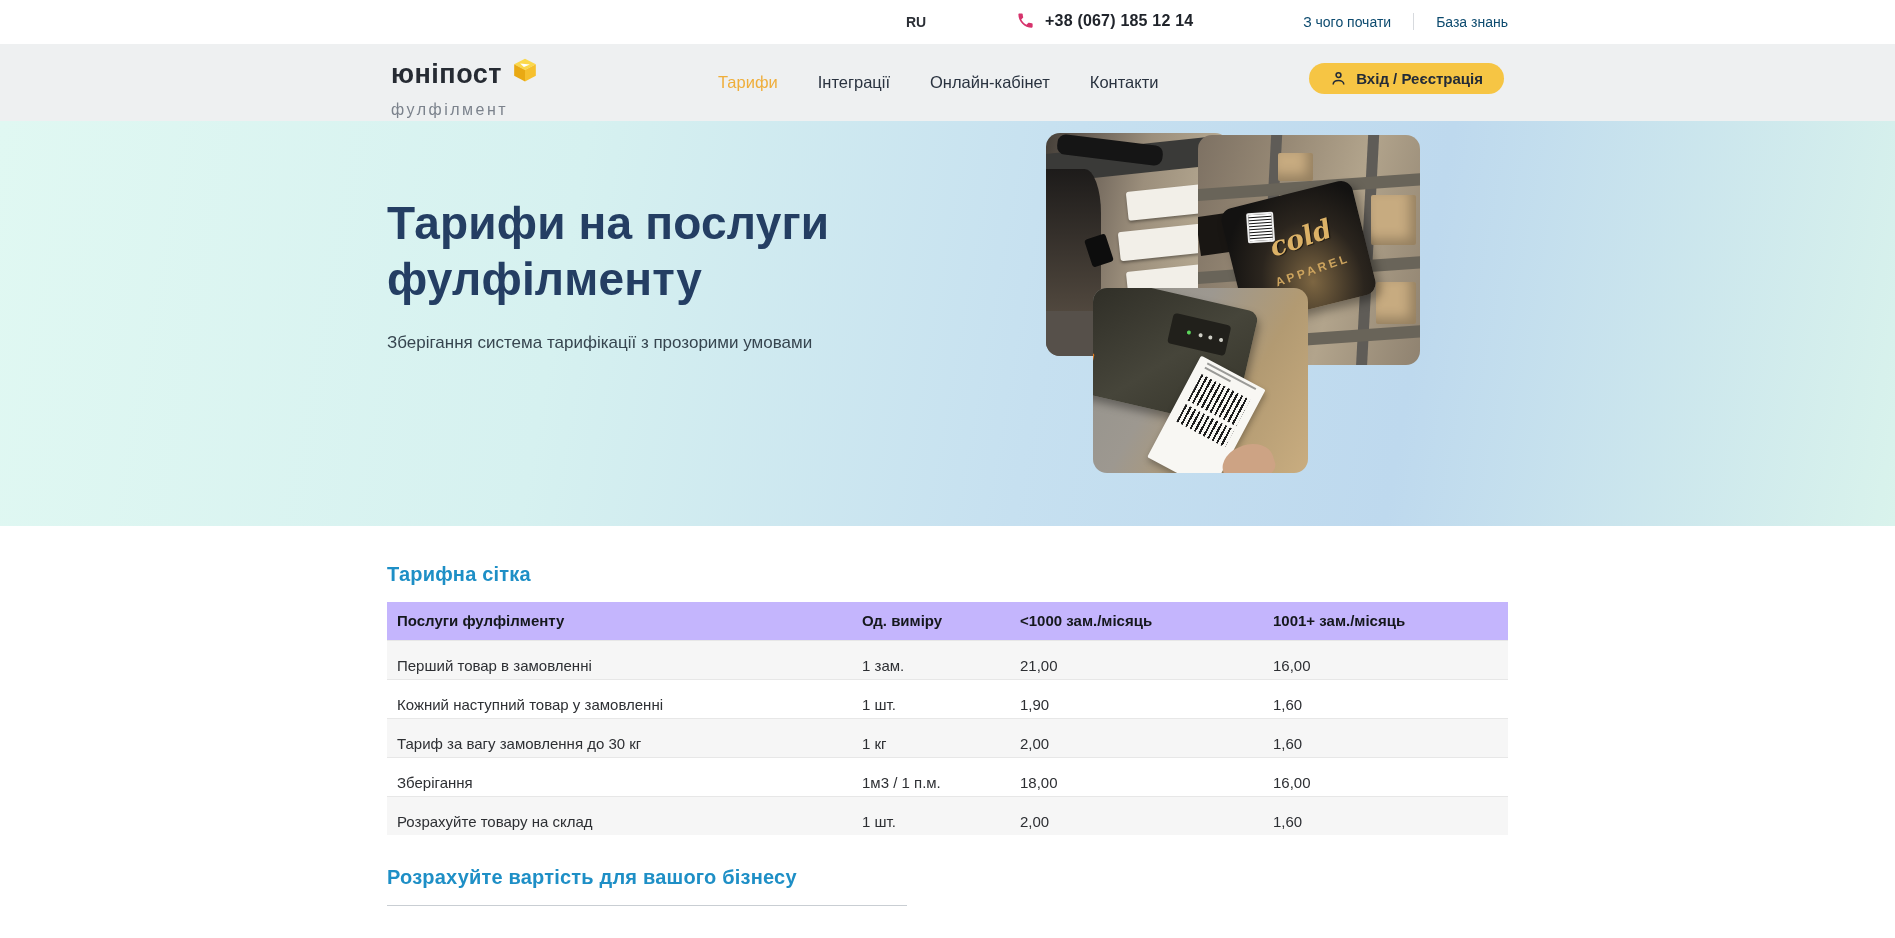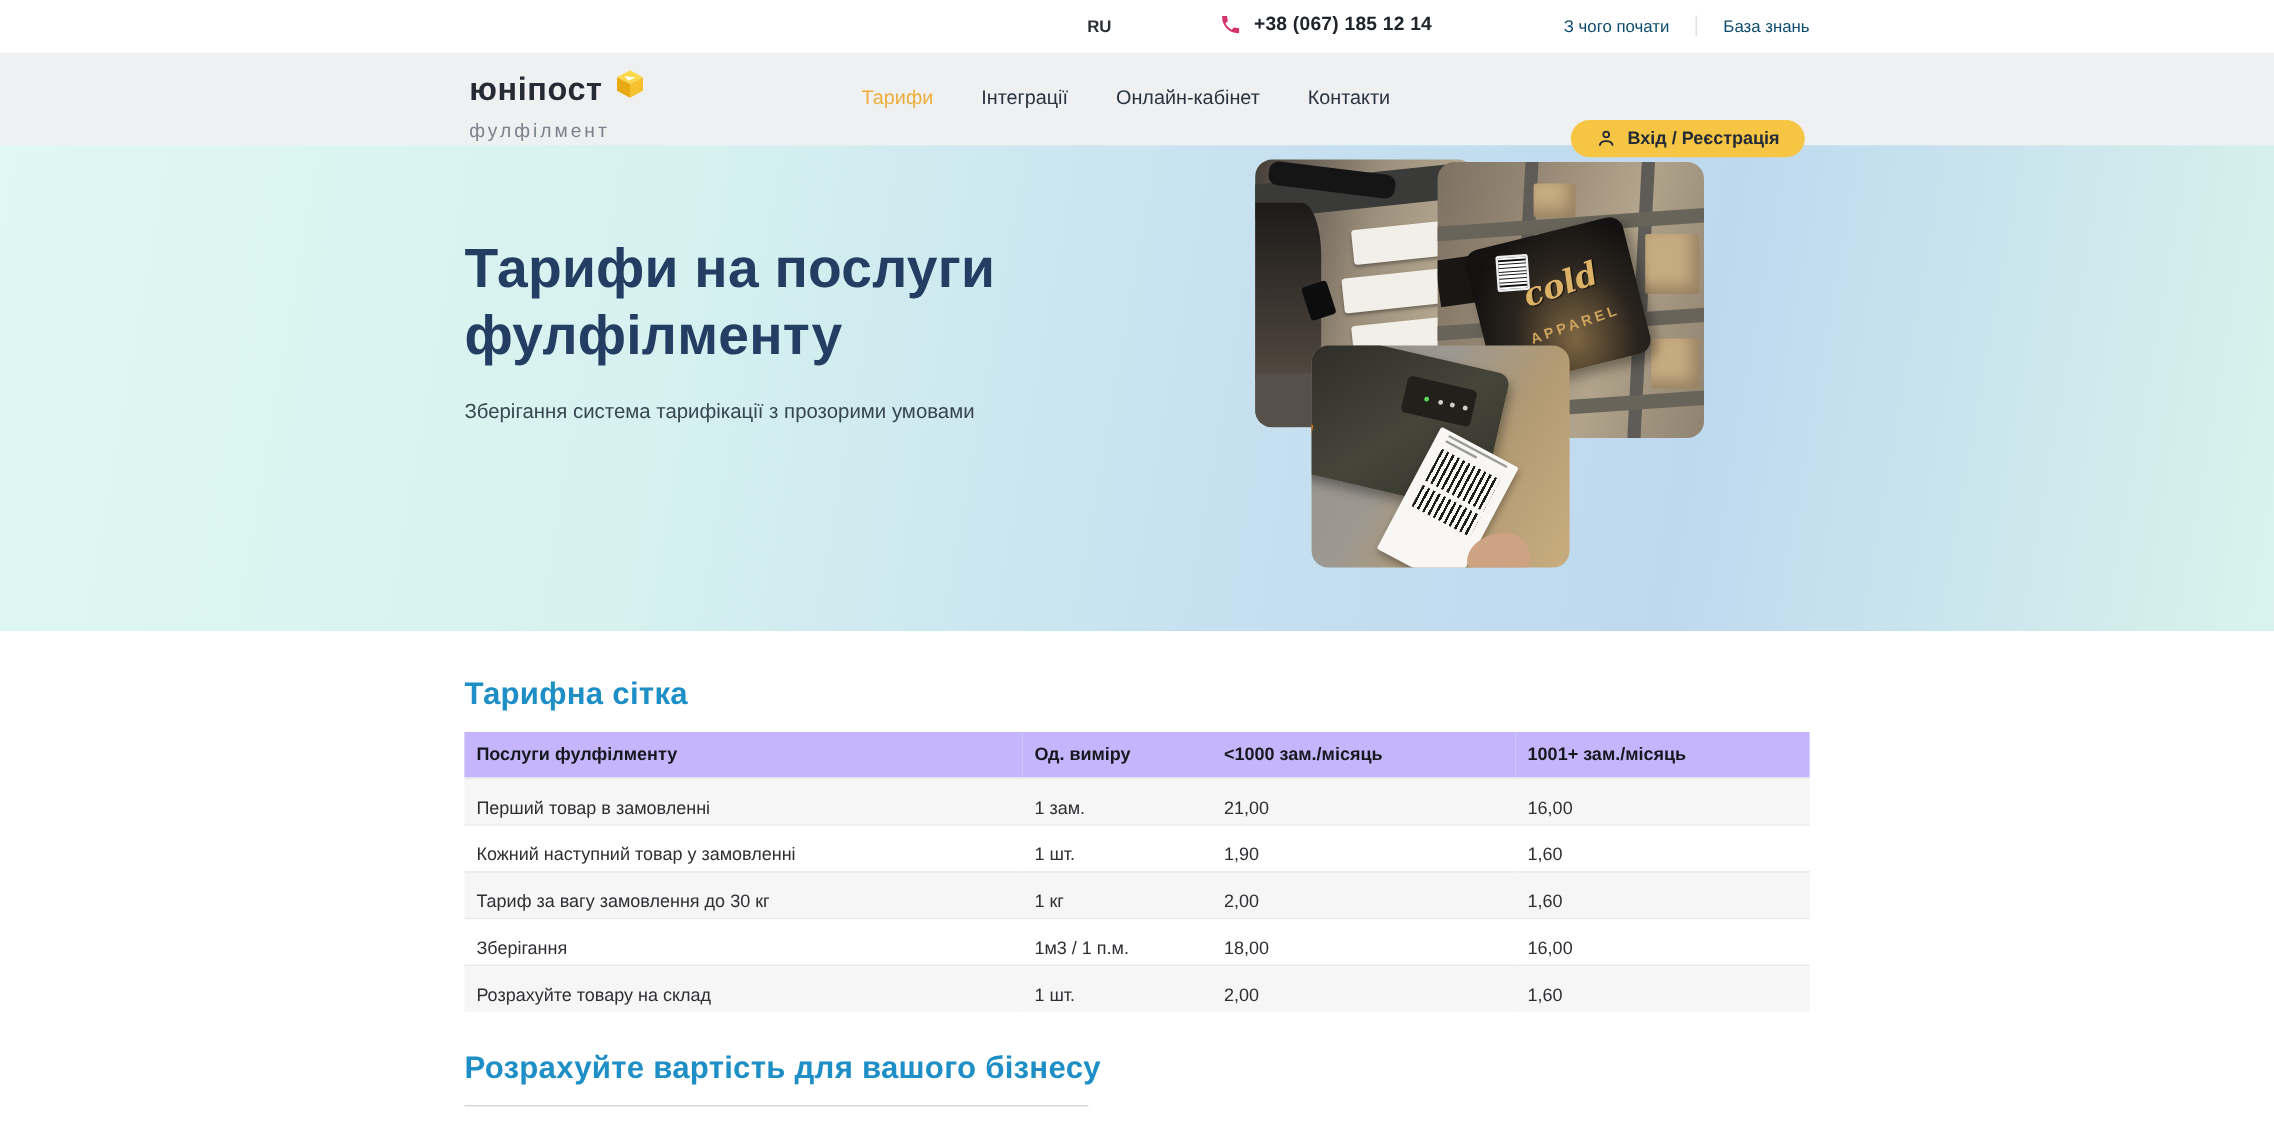--- a/index.html
+++ b/index.html
@@ -24,21 +24,21 @@
   .logo { position:absolute; left:4px; top:17px; display:flex; align-items:flex-start; cursor:pointer; }
   .logo-text-wrap { display:flex; flex-direction:column; }
   .logo-name { font-size:27px; font-weight:800; color:#262b33; letter-spacing:.5px; line-height:26px; }
   .logo-tagline { font-size:16px; color:#7b828c; letter-spacing:2.5px; margin-top:14px; }
   .logo-cube { margin-left:4px; margin-top:-4px; }
   .nav { position:absolute; left:291px; top:0; height:77px; display:flex; align-items:center; gap:40px;margin-left:40px; }
   .nav-item { font-size:16.5px; color:#2a3340; cursor:pointer; }
   .nav-item.active { color:#efae3b; }
   .login-btn { position:absolute; right:4px; top:19px; height:31px; padding:0 21px;
     background:#f6c544; border:none; border-radius:21px; display:flex; align-items:center; gap:9px;
-    font-family:"Liberation Sans", sans-serif; font-size:15px; font-weight:700; color:#232b37; cursor:pointer;margin-top:37px; }
+    font-family:"Liberation Sans", sans-serif; font-size:15px; font-weight:700; color:#232b37; cursor:pointer; }
 
   
   .hero { height:405px;
     background:linear-gradient(100deg,#e0f8f2 0%,#d6f1f0 30%,#c6e0f0 55%,#bed9ee 74%,#d9f3ec 100%); }
   .hero .container { height:405px; }
   .hero-text { position:absolute; left:0; top:74px; width:560px; }
   .hero-title { font-size:46px; line-height:1.22; font-weight:800; color:#243e63; letter-spacing:.2px; }
   .hero-subtitle { margin-top:26px; font-size:17px; color:#36454f; }
 
   
@@ -96,21 +96,21 @@
   .pb-textline { height:2px; background:#9a9a97; margin:3px 12% 0 12%; }
   .pb-tl-short { width:40%; }
   .pb-barcode { margin:6px 12% 0 12%; height:26%;
     background:repeating-linear-gradient(90deg,#1d1d1d 0 2px,transparent 2px 5px); }
   .pb-barcode2 { margin-top:4px; height:18%; }
   .pb-hand { position:absolute; bottom:-5%; right:16%; width:24%; height:20%;
     background:#cda384; border-radius:50% 50% 30% 30%; transform:rotate(-18deg); }
 
   
   .main { background:#ffffff; padding-top:37px; }
-  .section-title { font-size:26px; font-weight:800; color:#1e8fc6; letter-spacing:.2px; }
+  .section-title { font-size:20px; font-weight:800; color:#1e8fc6; letter-spacing:.2px; }
   .pricing-table { width:1121px; margin-top:16px; border-collapse:collapse; table-layout:fixed; }
   .pricing-table col:nth-child(1){ width:465px; }
   .pricing-table col:nth-child(2){ width:158px; }
   .pricing-table col:nth-child(3){ width:253px; }
   .pricing-table col:nth-child(4){ width:245px; }
   .pricing-table th { background:#c4b5fd; text-align:left; font-size:15px; font-weight:800; color:#15181d;
     height:38px; padding:0 0 0 10px; }
   .pricing-table td { font-size:15px; color:#2d2f33; height:39px; padding:12px 0 0 10px;
     border-top:1px solid #e7e7e7; }
   .pricing-table tr.shade td { background:#f6f6f6; }

